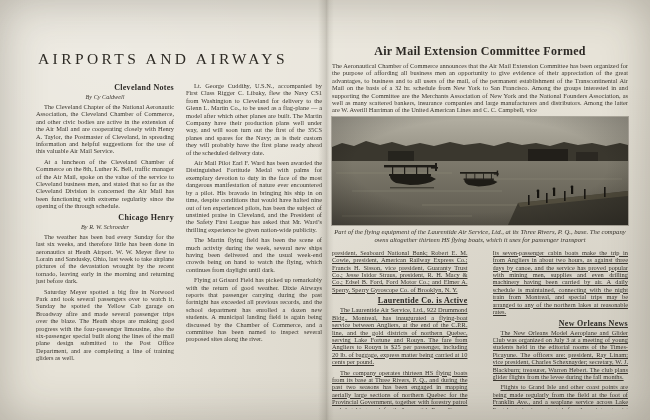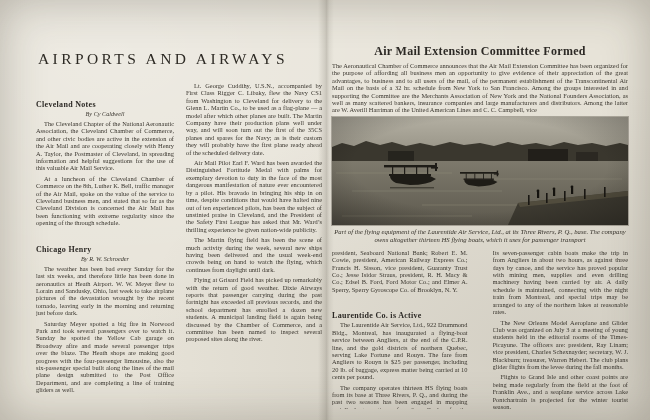--- a/index.html
+++ b/index.html
@@ -17,35 +17,35 @@
     background:linear-gradient(90deg, rgba(70,64,52,0), rgba(70,64,52,.16) 45%, rgba(70,64,52,.22) 52%, rgba(70,64,52,.08) 70%, rgba(70,64,52,0));}
   .page-left{position:absolute;left:36px;top:0;width:286px;height:312px;}
   .page-right{position:absolute;left:332px;top:0;width:296px;height:420px;}
   .section-title{position:absolute;top:50px;left:2px;font-size:15.5px;letter-spacing:3.4px;
     color:#2d2a24;white-space:nowrap;}
   .col{position:absolute;top:82px;height:328px;overflow:hidden;}
   .colA{left:0;width:138px;}
   .colB{left:150px;width:136px;}
   p{margin:0 0 3px 0;font-size:6.4px;line-height:7.4px;text-align:justify;text-indent:8px;}
   p.cont{text-indent:0;}
-  h3.colhead{margin:18px 0 1px 0;font-size:8px;font-weight:bold;text-align:left;
+  h3.colhead{margin:1px 0 1px 0;font-size:8px;font-weight:bold;text-align:right;
     letter-spacing:.3px;color:#2c2925;}
   .byline{font-size:6.2px;font-style:italic;text-align:center;margin:0 0 3px 0;}
   .masthead{position:absolute;top:20px;left:0;width:100%;display:flex;
     justify-content:space-between;align-items:baseline;font-size:7.5px;color:#3c382f;}
   .masthead .pub{font-size:9px;letter-spacing:2.6px;}
   .pr-content{position:absolute;top:44px;left:0;right:0;}
   .article-head{margin:0 0 3px 0;font-size:12px;font-weight:bold;text-align:center;
     letter-spacing:.3px;color:#2c2925;}
   .photo{height:108px;margin-top:3px;background:#8d897c;overflow:hidden;
     box-shadow:0 0 0 1px rgba(60,55,44,.35);}
   .photo svg{display:block;width:100%;height:100%;}
   .caption{margin-top:3px;font-size:6.7px;line-height:8px;font-style:italic;
     text-align:center;color:#35312a;}
-  .cols2{display:flex;gap:25px;margin-top:5px;}
+  .cols2{display:flex;gap:25px;margin-top:5px;text-decoration:underline;}
   .cols2 .col2{width:142px;height:160px;overflow:hidden;}
 </style>
 </head>
 <body>
 
 <div class="spread">
 
   <div class="page-left">
     <div class="section-title">AIRPORTS AND AIRWAYS</div>
 
@@ -144,20 +144,21 @@
 
       <div class="cols2">
         <div class="col2">
           <p class="cont">president, Seaboard National Bank; Robert E. M. Cowie, president, American Railway Express Co.; Francis H. Sisson, vice president, Guaranty Trust Co.; Jesse Isidor Straus, president, R. H. Macy &amp; Co.; Edsel B. Ford, Ford Motor Co.; and Elmer A. Sperry, Sperry Gyroscope Co. of Brooklyn, N. Y.</p>
           <h3 class="colhead">Laurentide Co. is Active</h3>
           <p>The Laurentide Air Service, Ltd., 922 Drummond Bldg., Montreal, has inaugurated a flying-boat service between Angliers, at the end of the C.P.R. line, and the gold districts of northern Quebec, serving Lake Fortune and Rouyn. The fare from Angliers to Rouyn is $25 per passenger, including 20 lb. of baggage, express matter being carried at 10 cents per pound.</p>
           <p>The company operates thirteen HS flying boats from its base at Three Rivers, P. Q., and during the past two seasons has been engaged in mapping aerially large sections of northern Quebec for the Provincial Government, together with forestry patrol and sketching work for the Laurentide Paper Co.</p>
         </div>
         <div class="col2">
           <p class="cont">Its seven-passenger cabin boats make the trip in from Angliers in about two hours, as against three days by canoe, and the service has proved popular with mining men, supplies and even drilling machinery having been carried by air. A daily schedule is maintained, connecting with the night train from Montreal, and special trips may be arranged to any of the northern lakes at reasonable rates.</p>
+          <h3 class="colhead">New Orleans News</h3>
           <p>The New Orleans Model Aeroplane and Glider Club was organized on July 3 at a meeting of young students held in the editorial rooms of the Times-Picayune. The officers are: president, Ray Linam; vice president, Charles Schexnayder; secretary, W. J. Blackburn; treasurer, Warren Hebert. The club plans glider flights from the levee during the fall months.</p>
           <p>Flights to Grand Isle and other coast points are being made regularly from the field at the foot of Franklin Ave., and a seaplane service across Lake Pontchartrain is projected for the winter tourist season.</p>
         </div>
       </div>
     </div>
   </div>
 
 </div>
 
 </body></html>

